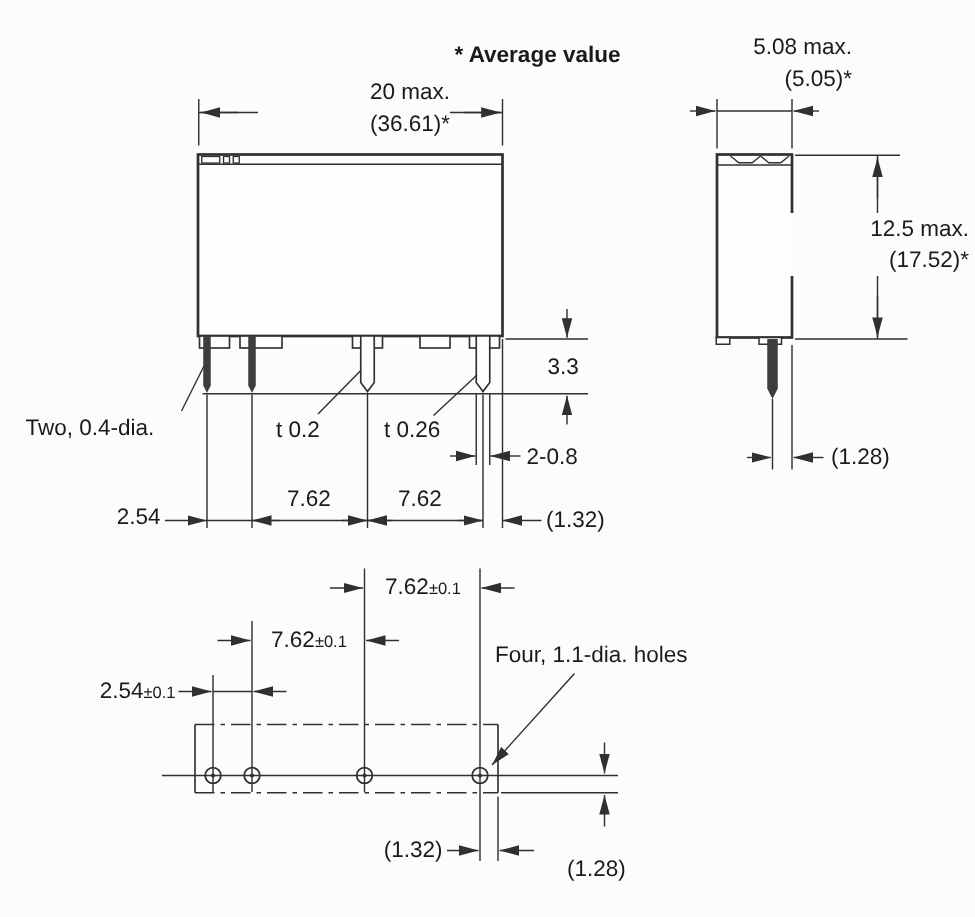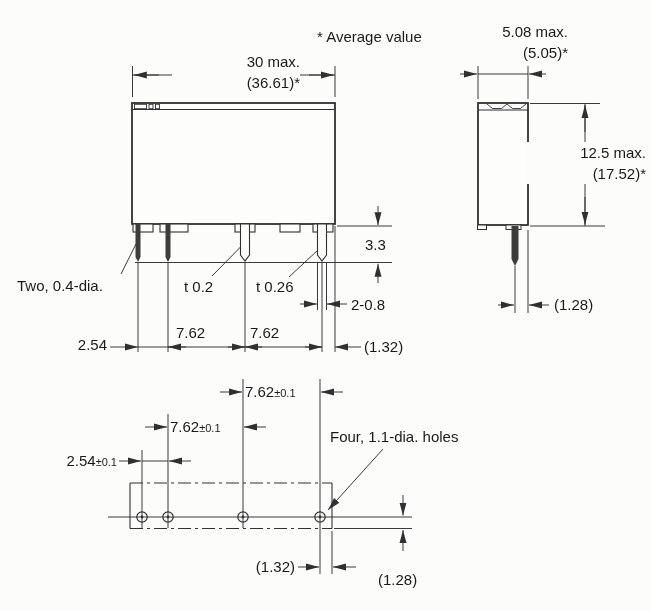--- a/index.html
+++ b/index.html
@@ -3,21 +3,21 @@
 <meta charset="utf-8">
 <style>
   html,body{margin:0;padding:0;background:#fcfcfb;}
   .page{position:relative;width:650px;height:611px;background:#fcfcfb;overflow:hidden;
         font-family:"Liberation Sans", sans-serif;}
   .page svg{position:absolute;left:0;top:0;}
   .lbl{position:absolute;font-size:15px;line-height:18px;color:#1a1a1a;white-space:nowrap;}
   .two{text-align:right;line-height:21px;}
   .bgw{background:#fcfcfb;}
   .ra{text-align:right;}
-  .ctr{text-align:left;}
+  .ctr{text-align:center;}
   .tol{font-size:11px;}
 </style>
 </head>
 <body>
 
 <div class="page">
 
 <svg width="650" height="611" viewBox="0 0 650 611">
   <defs>
     <marker id="ar" markerUnits="userSpaceOnUse" markerWidth="13" markerHeight="8" refX="13" refY="4" orient="auto">
@@ -173,24 +173,24 @@
     <g stroke-width="0.95">
       <line x1="298" y1="567" x2="319" y2="567" marker-end="url(#ar)"></line>
       <line x1="356" y1="567" x2="333" y2="567" marker-end="url(#ar)"></line>
       <line x1="403" y1="495" x2="403" y2="515.6" marker-end="url(#ar)"></line>
       <line x1="403" y1="551" x2="403" y2="530" marker-end="url(#ar)"></line>
     </g>
     <line x1="383" y1="449" x2="328" y2="510" stroke-width="0.95" marker-end="url(#ar)"></line>
   </g>
 </svg>
 
-  <div class="lbl" style="left:317px;top:28px;">* Average value</div>
+  <div class="lbl" style="left:303px;top:28px;font-weight:bold;">* Average value</div>
 
   <div class="lbl two bgw" style="left:172px;top:51px;width:128px;">
-    <div>30 max.</div>
+    <div>20 max.</div>
     <div>(36.61)*</div>
   </div>
 
   <div class="lbl two bgw" style="left:452px;top:21px;width:116px;">
     <div>5.08 max.</div>
     <div>(5.05)*</div>
   </div>
 
   <div class="lbl two bgw" style="left:526px;top:142px;width:120px;">
     <div>12.5 max.</div>

